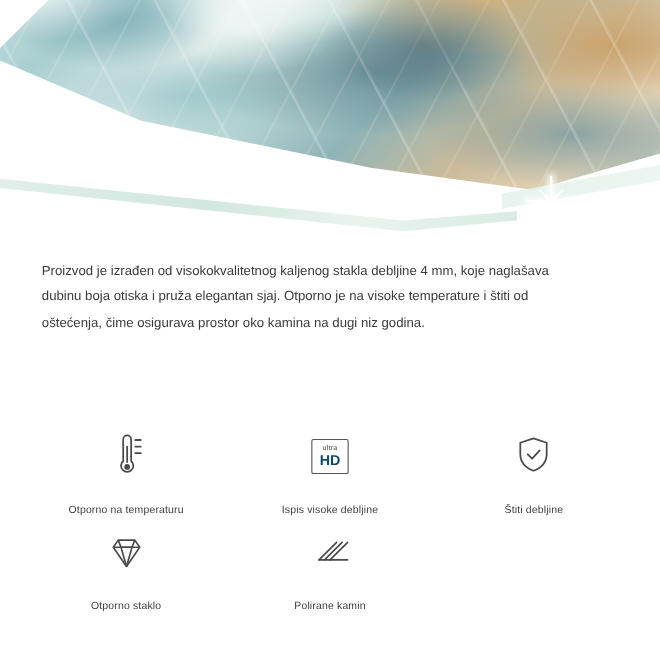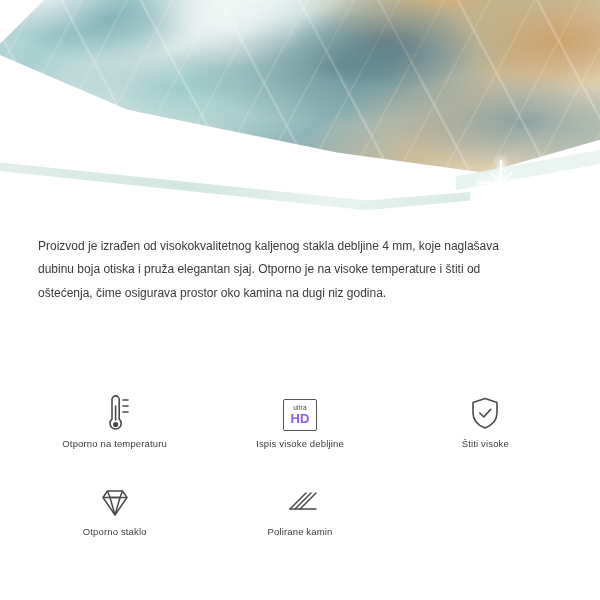--- a/index.html
+++ b/index.html
@@ -150,32 +150,32 @@
     height: 46px;
     display: flex;
     align-items: center;
     justify-content: center;
   }
   .feature .cap {
     font-size: 9.5px;
     color: #3c3c3c;
     text-align: center;
     letter-spacing: .15px;
-    margin-top: 0;
+    margin-top: 20px;
   }
   .ultrahd {
     width: 34px; height: 32px;
     border: 1.6px solid #555;
     border-radius: 2px;
     display: flex; flex-direction: column;
     align-items: center; justify-content: center;
     line-height: 1;
   }
   .ultrahd .u { font-size: 6.5px; color: #444; letter-spacing: .2px; }
-  .ultrahd .hd { font-size: 13px; font-weight: bold; color: #8b5cf6; margin-top: 1px; }
+  .ultrahd .hd { font-size: 13px; font-weight: bold; color: #0c4a6e; margin-top: 1px; }
   svg { display: block; }
 </style>
 </head>
 <body>
 
 <div class="page">
 
   <div class="hero">
     <div class="hero-plate">
       <div class="hero-veins"></div>
@@ -222,21 +222,21 @@
 
     <div class="feature">
       <div class="ic">
         <svg width="40" height="44" viewBox="0 0 40 44">
           <g fill="none" stroke="#4a4a4a" stroke-width="1.6" stroke-linejoin="round" stroke-linecap="round">
             <path d="M20 5.5 32 9.5v10.2c0 7.6-5 12.6-12 15.3-7-2.7-12-7.7-12-15.3V9.5z"></path>
             <polyline points="14.8,20 18.8,24 25.6,16.4"></polyline>
           </g>
         </svg>
       </div>
-      <div class="cap">Štiti visoke</div>
+      <div class="cap">Štiti debljine</div>
     </div>
 
     <div class="feature">
       <div class="ic">
         <svg width="44" height="40" viewBox="0 0 44 40">
           <g fill="none" stroke="#4a4a4a" stroke-width="1.5" stroke-linejoin="round">
             <path d="M10 14.5 14.5 8h15L34 14.5 22 32z"></path>
             <path d="M10 14.5h24"></path>
             <path d="M14.5 8 17 14.5 22 32"></path>
             <path d="M29.5 8 27 14.5 22 32"></path>

